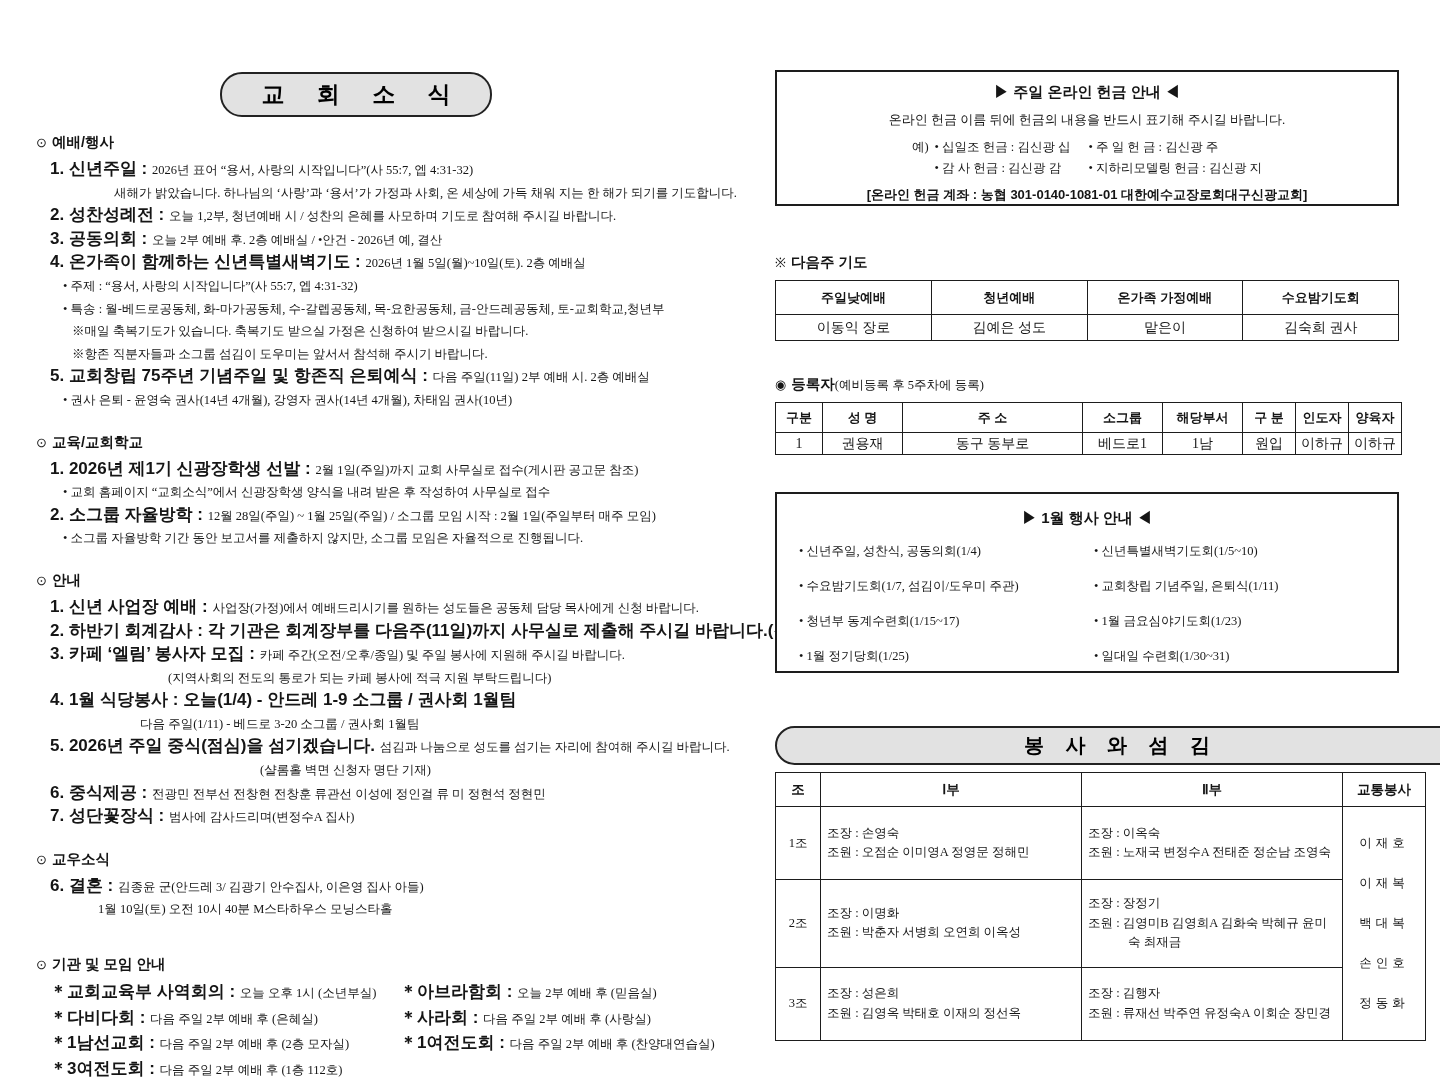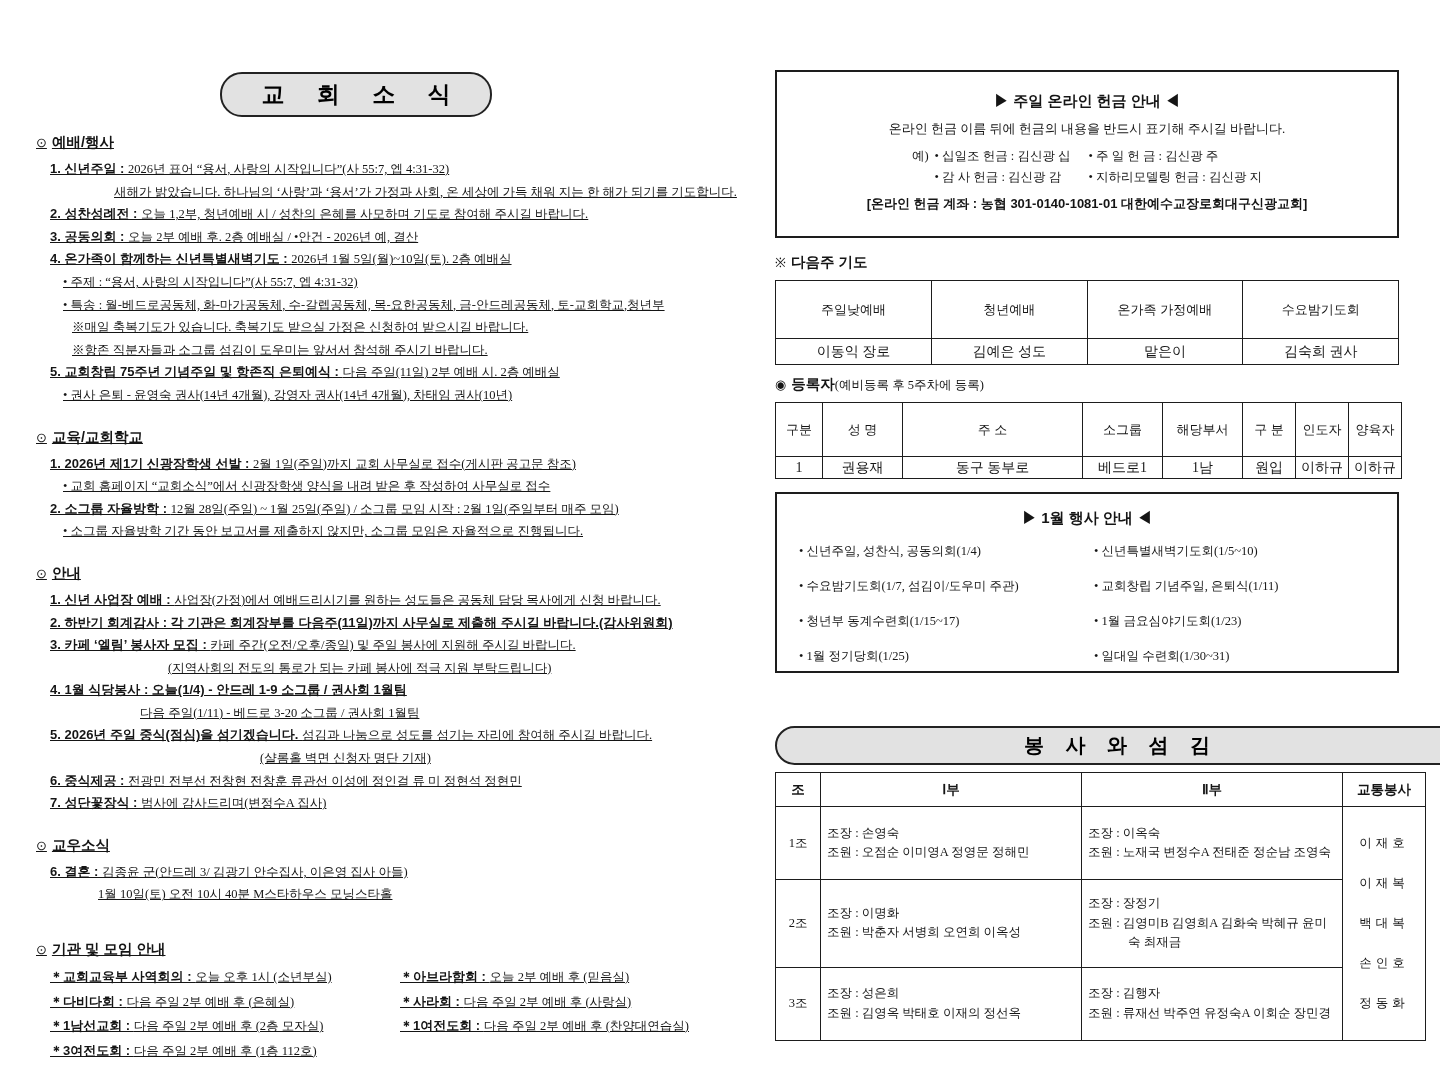--- a/index.html
+++ b/index.html
@@ -7,58 +7,58 @@
         font-family:"Liberation Serif", serif;overflow:hidden;}
 
   
   .pill{background:#e2e2e2;border:2px solid #222;border-radius:22px;
         width:fit-content;margin:0 auto;text-align:center;
         font-family:"Liberation Sans", sans-serif;font-weight:bold;color:#000000;}
 
   
   .col-left{position:absolute;left:36px;top:72px;width:640px;}
   .title-pill{font-size:23px;letter-spacing:13px;padding:5px 26px 5px 39px;}
-  .sec{margin-top:19px;text-decoration:underline;}
+  .sec{margin-top:19px;}
   .sec-first{margin-top:14px;}
   .sec-last{margin-top:32px;}
   .sec-head{line-height:22px;margin-bottom:4px;white-space:nowrap;}
   .marker{font-size:13px;margin-right:5px;}
   .sec-title{font-family:"Liberation Sans", sans-serif;font-weight:bold;font-size:14.5px;}
   .line{line-height:22.6px;font-size:12.5px;white-space:nowrap;}
-  .lb{font-family:"Liberation Sans", sans-serif;font-weight:bold;font-size:13px;}
+  .lb{font-family:"Liberation Sans", sans-serif;font-weight:bold;font-size:17px;}
   .tx{font-size:12.5px;}
   .ind0{padding-left:14px}.ind1{padding-left:27px}.ind2{padding-left:36px}
   .ind3{padding-left:78px}.ind4{padding-left:132px}.ind5{padding-left:104px}
   .ind6{padding-left:224px}.ind7{padding-left:62px}
   .org-grid{display:grid;grid-template-columns:350px 1fr;}
   .org-grid .line{line-height:24.5px;}
 
   
   .col-right{position:absolute;left:775px;top:0;width:624px;}
   .rblk{position:absolute;left:0;width:100%;}
 
   .box{border:2px solid #1d1d1d;box-sizing:border-box;background:#fff;}
-  .offering-box{top:70px;height:168px;padding-top:20px;}
+  .offering-box{top:70px;height:136px;padding-top:11px;}
   .box-title{text-align:center;font-family:"Liberation Sans", sans-serif;font-weight:bold;font-size:15px;}
   .box-sub{text-align:center;font-size:13px;margin-top:9px;}
   .ex-row{display:flex;justify-content:center;margin-top:8px;}
   .ex-prefix{font-size:12.5px;line-height:21px;margin-right:6px;}
   .ex-grid{display:grid;grid-template-columns:auto auto;column-gap:18px;}
   .ex-item{font-size:12.5px;line-height:21px;}
   .account{text-align:center;font-family:"Liberation Sans", sans-serif;font-weight:bold;font-size:13px;margin-top:7px;}
 
   .caption{line-height:20px;white-space:nowrap;}
   .cap-marker{font-size:13px;margin-right:5px;}
   .cap-title{font-family:"Liberation Sans", sans-serif;font-weight:bold;font-size:14.5px;}
   .cap-note{font-size:12.5px;}
 
   table{border-collapse:collapse;background:#fff;}
   .data-table{width:100%;table-layout:fixed;margin-top:7px;}
-  .data-table th{font-family:"Liberation Sans", sans-serif;font-weight:normal;font-size:13px;
-                 border:1.5px solid #1d1d1d;height:25px;padding:16px 2px;}
+  .data-table th{font-family:"Liberation Sans", sans-serif;font-weight:bold;font-size:13px;
+                 border:1.5px solid #1d1d1d;height:25px;padding:4px 2px;}
   .data-table td{font-size:14px;border:1.5px solid #1d1d1d;height:25px;text-align:center;padding:0 2px;}
   .prayer{top:252px;}
   .registrants{top:374px;}
   .reg-table th{height:21px;font-size:13px;}
   .reg-table td{height:21px;}
 
   .events-box{top:492px;height:181px;padding-top:15px;}
   .evt-cols{display:grid;grid-template-columns:1fr 1fr;padding:16px 8px 0 22px;}
   .evt{font-size:12.5px;line-height:14px;margin-bottom:21px;white-space:nowrap;}
 

